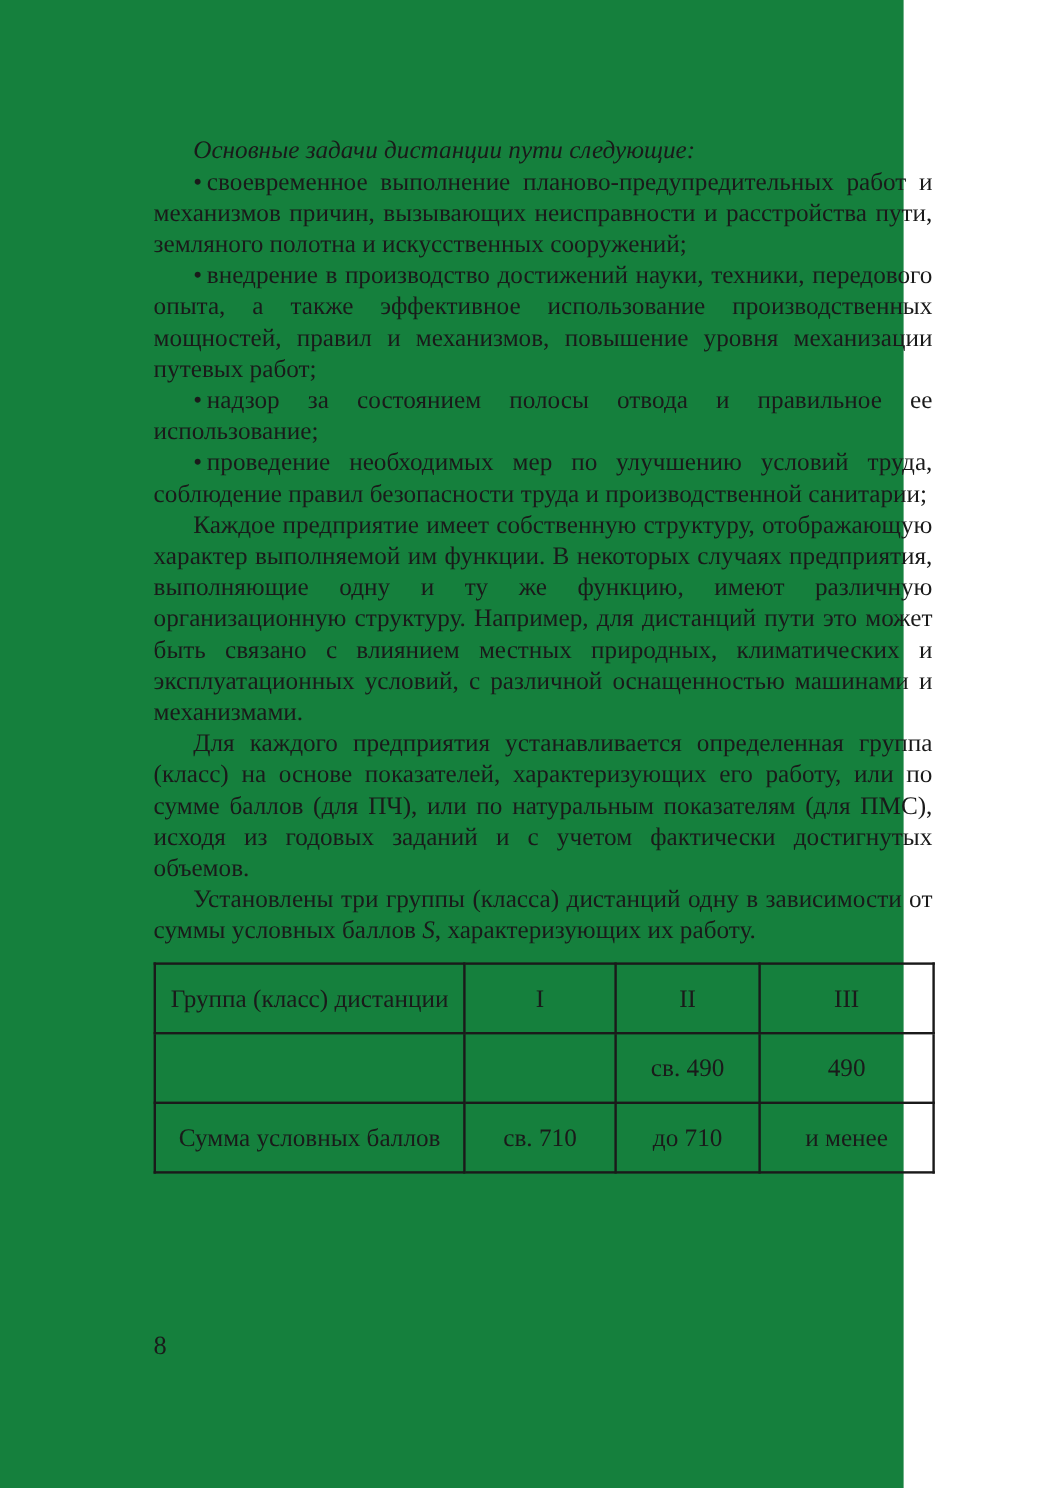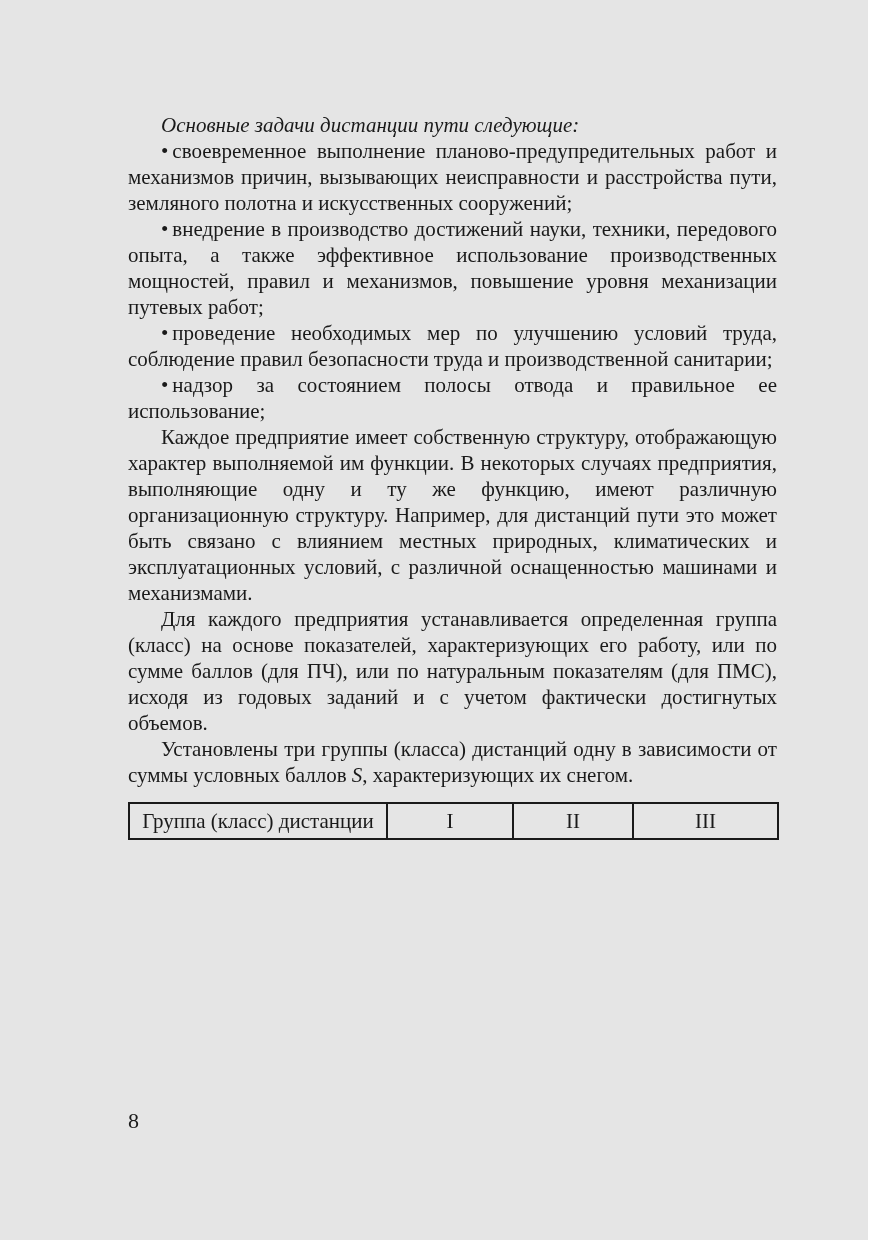--- a/index.html
+++ b/index.html
@@ -10,23 +10,23 @@
   body {
     width: 878px;
     height: 1240px;
     font-family: "Liberation Serif", "DejaVu Serif", serif;
     color: #1a1a1a;
     position: relative;
     overflow: hidden;
   }
   .page {
     position: relative;
-    width: 868px;
+    width: 753px;
     height: 1240px;
-    background: #e5e5e5;
+    background: #15803d;
   }
   .content {
     position: absolute;
     left: 128px;
     top: 112px;
     width: 649px;
   }
   .para {
     margin: 0;
     font-size: 21px;
@@ -51,21 +51,21 @@
     margin-top: 14px;
   }
   table.cls-table col.c1 { width: 258px; }
   table.cls-table col.c2 { width: 126px; }
   table.cls-table col.c3 { width: 120px; }
   table.cls-table col.c4 { width: 145px; }
   table.cls-table th,
   table.cls-table td {
     border: 2px solid #1a1a1a;
     height: 34px;
-    padding: 0 6px;
+    padding: 11px 6px;
     font-size: 21px;
     font-weight: normal;
     text-align: center;
     vertical-align: middle;
   }
   .page-number {
     position: absolute;
     left: 128px;
     top: 1108px;
     font-size: 22px;
@@ -74,39 +74,51 @@
 </style>
 </head>
 <body>
 
 <div class="page">
   <div class="content">
     <div id="text-blocks">
         <p class="para lead"><span>Основные задачи дистанции пути следующие:</span></p>
         <p class="para bullet"><span class="marker">•</span><span>своевременное выполнение планово-предупредительных работ и механизмов причин, вызывающих неисправности и расстройства пути, земляного полотна и искусственных сооружений;</span></p>
         <p class="para bullet"><span class="marker">•</span><span>внедрение в производство достижений науки, техники, передового опыта, а также эффективное использование производственных мощностей, правил и механизмов, повышение уровня механизации путевых работ;</span></p>
+        <p class="para bullet"><span class="marker">•</span><span>надзор за состоянием полосы отвода и правильное ее использование;</span></p>
         <p class="para bullet"><span class="marker">•</span><span>проведение необходимых мер по улучшению условий труда, соблюдение правил безопасности труда и производственной санитарии;</span></p>
-        <p class="para bullet"><span class="marker">•</span><span>надзор за состоянием полосы отвода и правильное ее использование;</span></p>
         <p class="para body"><span>Каждое предприятие имеет собственную структуру, отображающую характер выполняемой им функции. В некоторых случаях предприятия, выполняющие одну и ту же функцию, имеют различную организационную структуру. Например, для дистанций пути это может быть связано с влиянием местных природных, климатических и эксплуатационных условий, с различной оснащенностью машинами и механизмами.</span></p>
         <p class="para body"><span>Для каждого предприятия устанавливается определенная группа (класс) на основе показателей, характеризующих его работу, или по сумме баллов (для ПЧ), или по натуральным показателям (для ПМС), исходя из годовых заданий и с учетом фактически достигнутых объемов.</span></p>
-        <p class="para body"><span>Установлены три группы (класса) дистанций одну в зависимости от суммы условных баллов </span><span class="it">S</span><span>, характеризующих их снегом.</span></p>
+        <p class="para body"><span>Установлены три группы (класса) дистанций одну в зависимости от суммы условных баллов </span><span class="it">S</span><span>, характеризующих их работу.</span></p>
       </div>
     <table class="cls-table">
       <colgroup>
         <col class="c1">
           <col class="c2">
           <col class="c3">
           <col class="c4">
       </colgroup>
       <thead>
         <tr id="table-head">
             <th>Группа (класс) дистанции</th>
             <th>I</th>
             <th>II</th>
             <th>III</th>
           </tr>
       </thead>
       <tbody id="table-body">
+          <tr>
+            <td></td>
+            <td></td>
+            <td>св. 490</td>
+            <td>490</td>
+          </tr>
+          <tr>
+            <td>Сумма условных баллов</td>
+            <td>св. 710</td>
+            <td>до 710</td>
+            <td>и менее</td>
+          </tr>
         </tbody>
     </table>
   </div>
   <div class="page-number">8</div>
 </div>
 
 </body></html>

